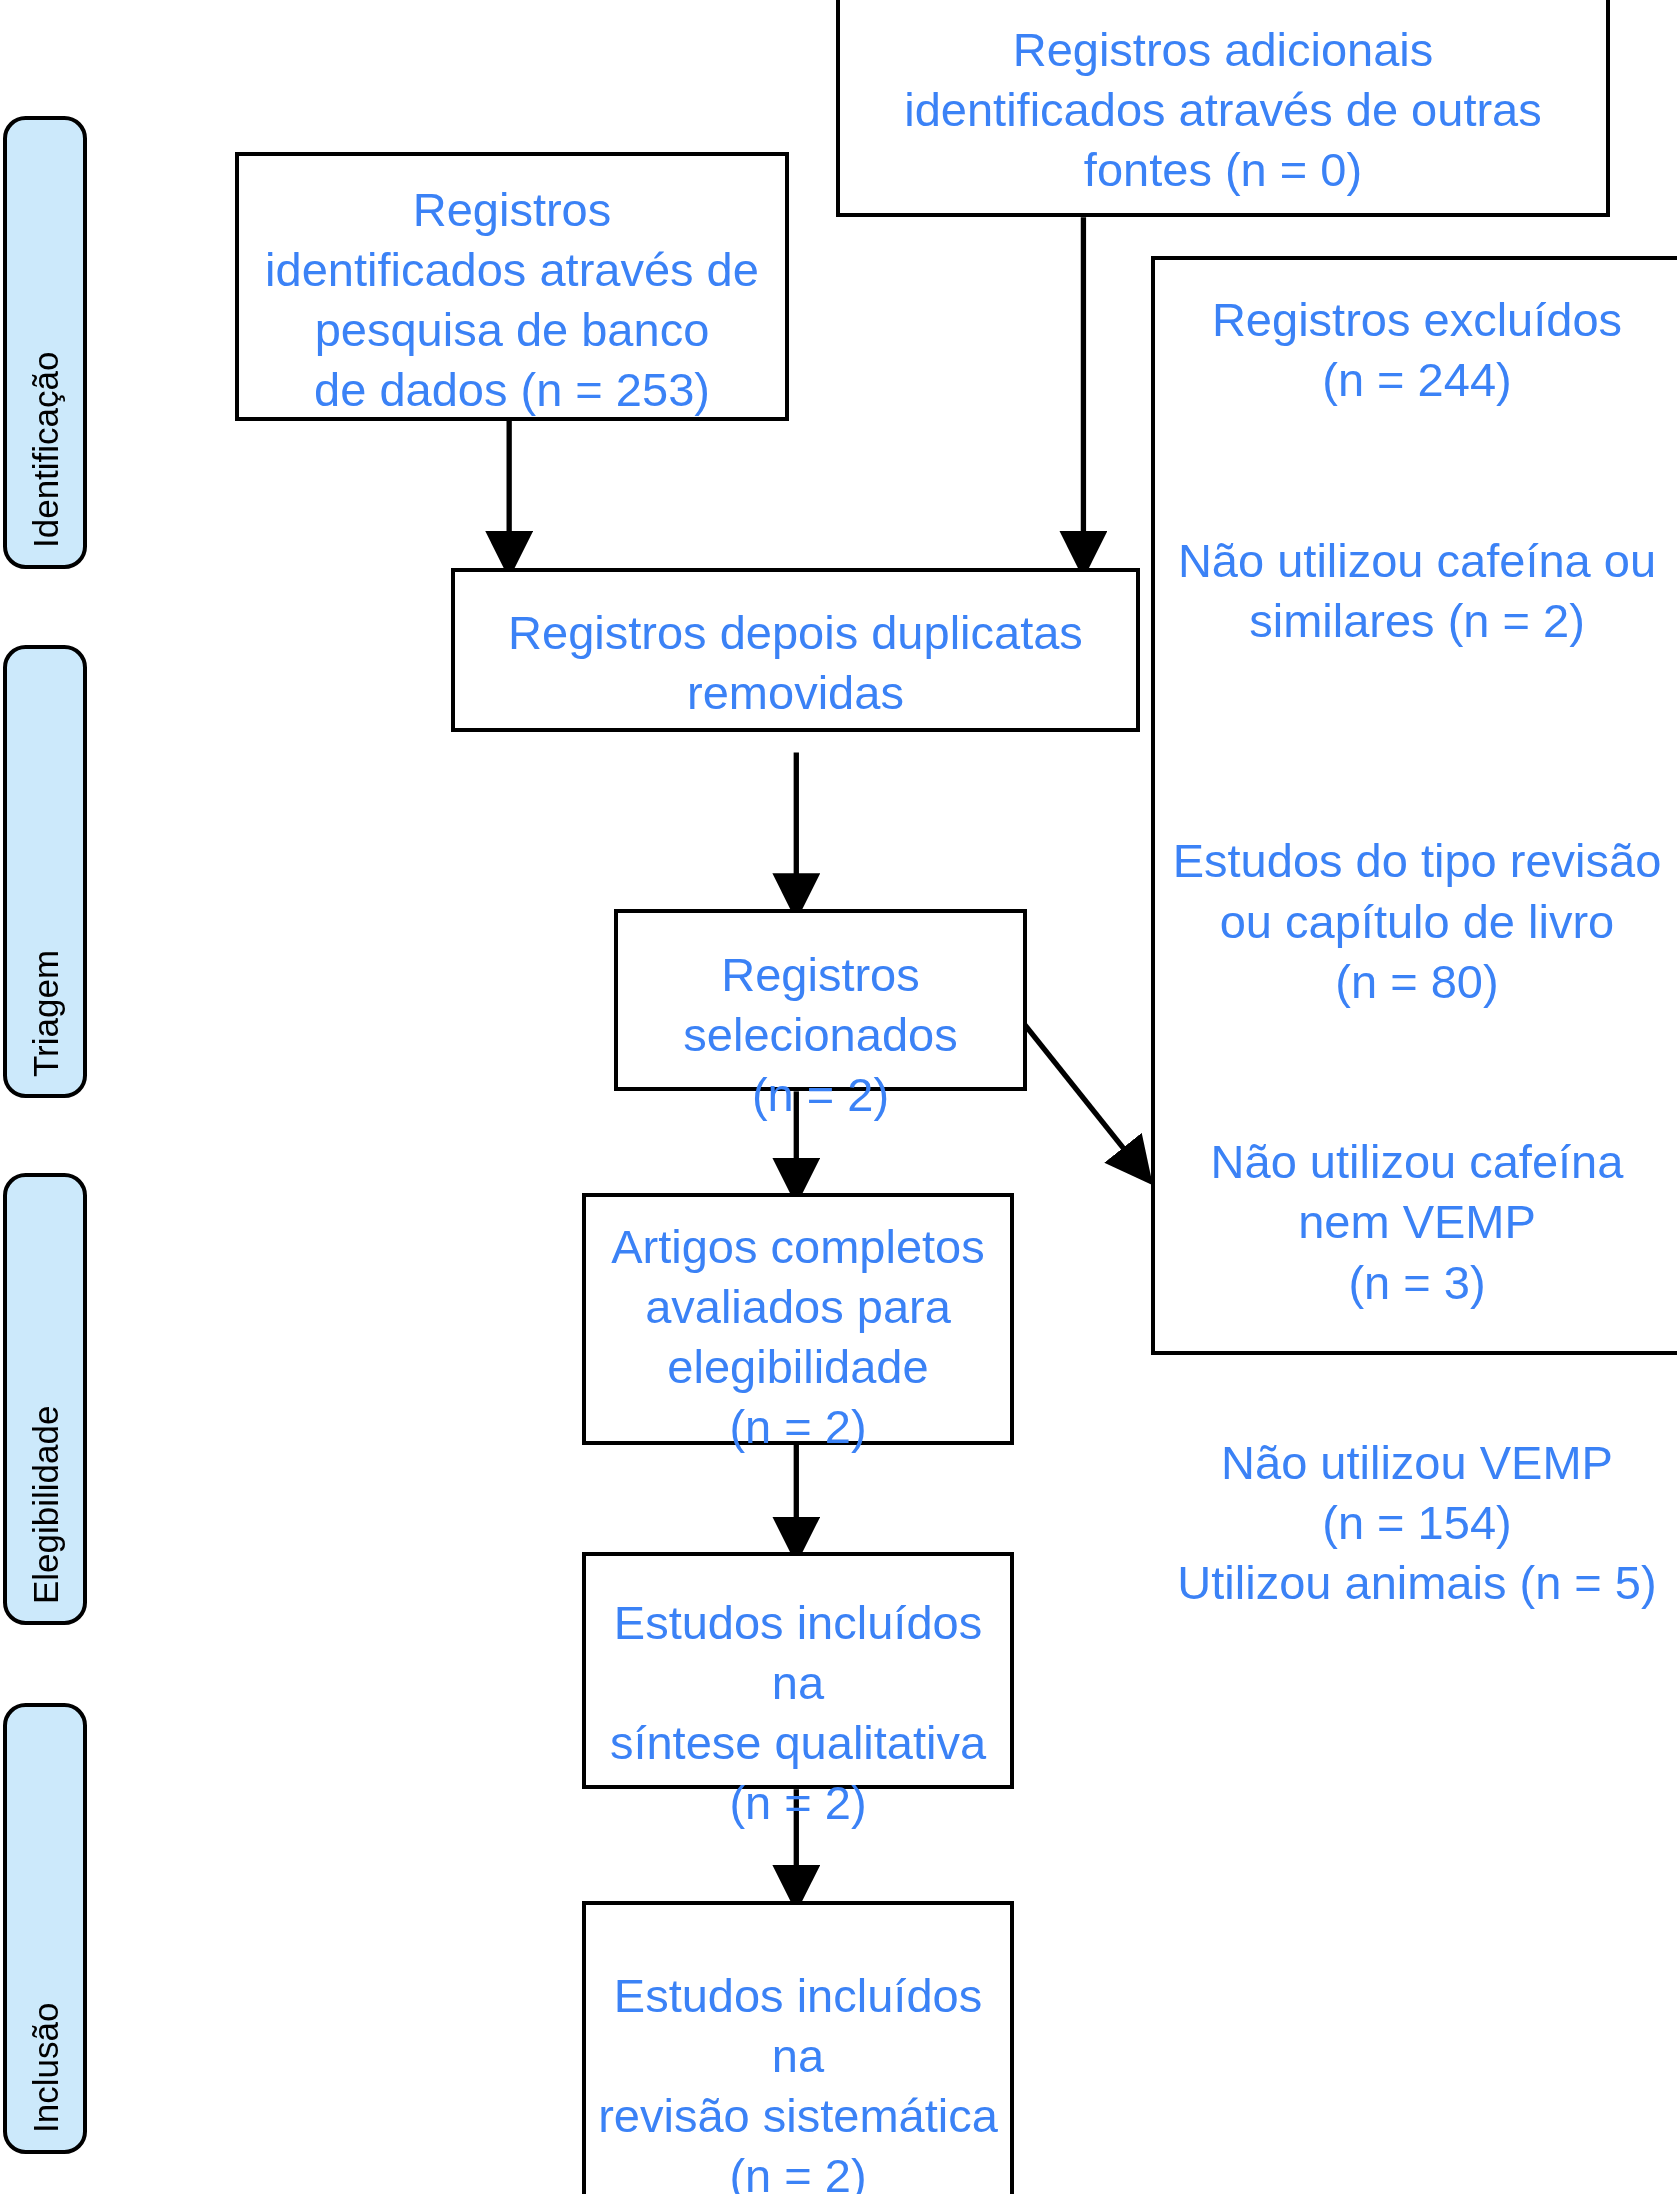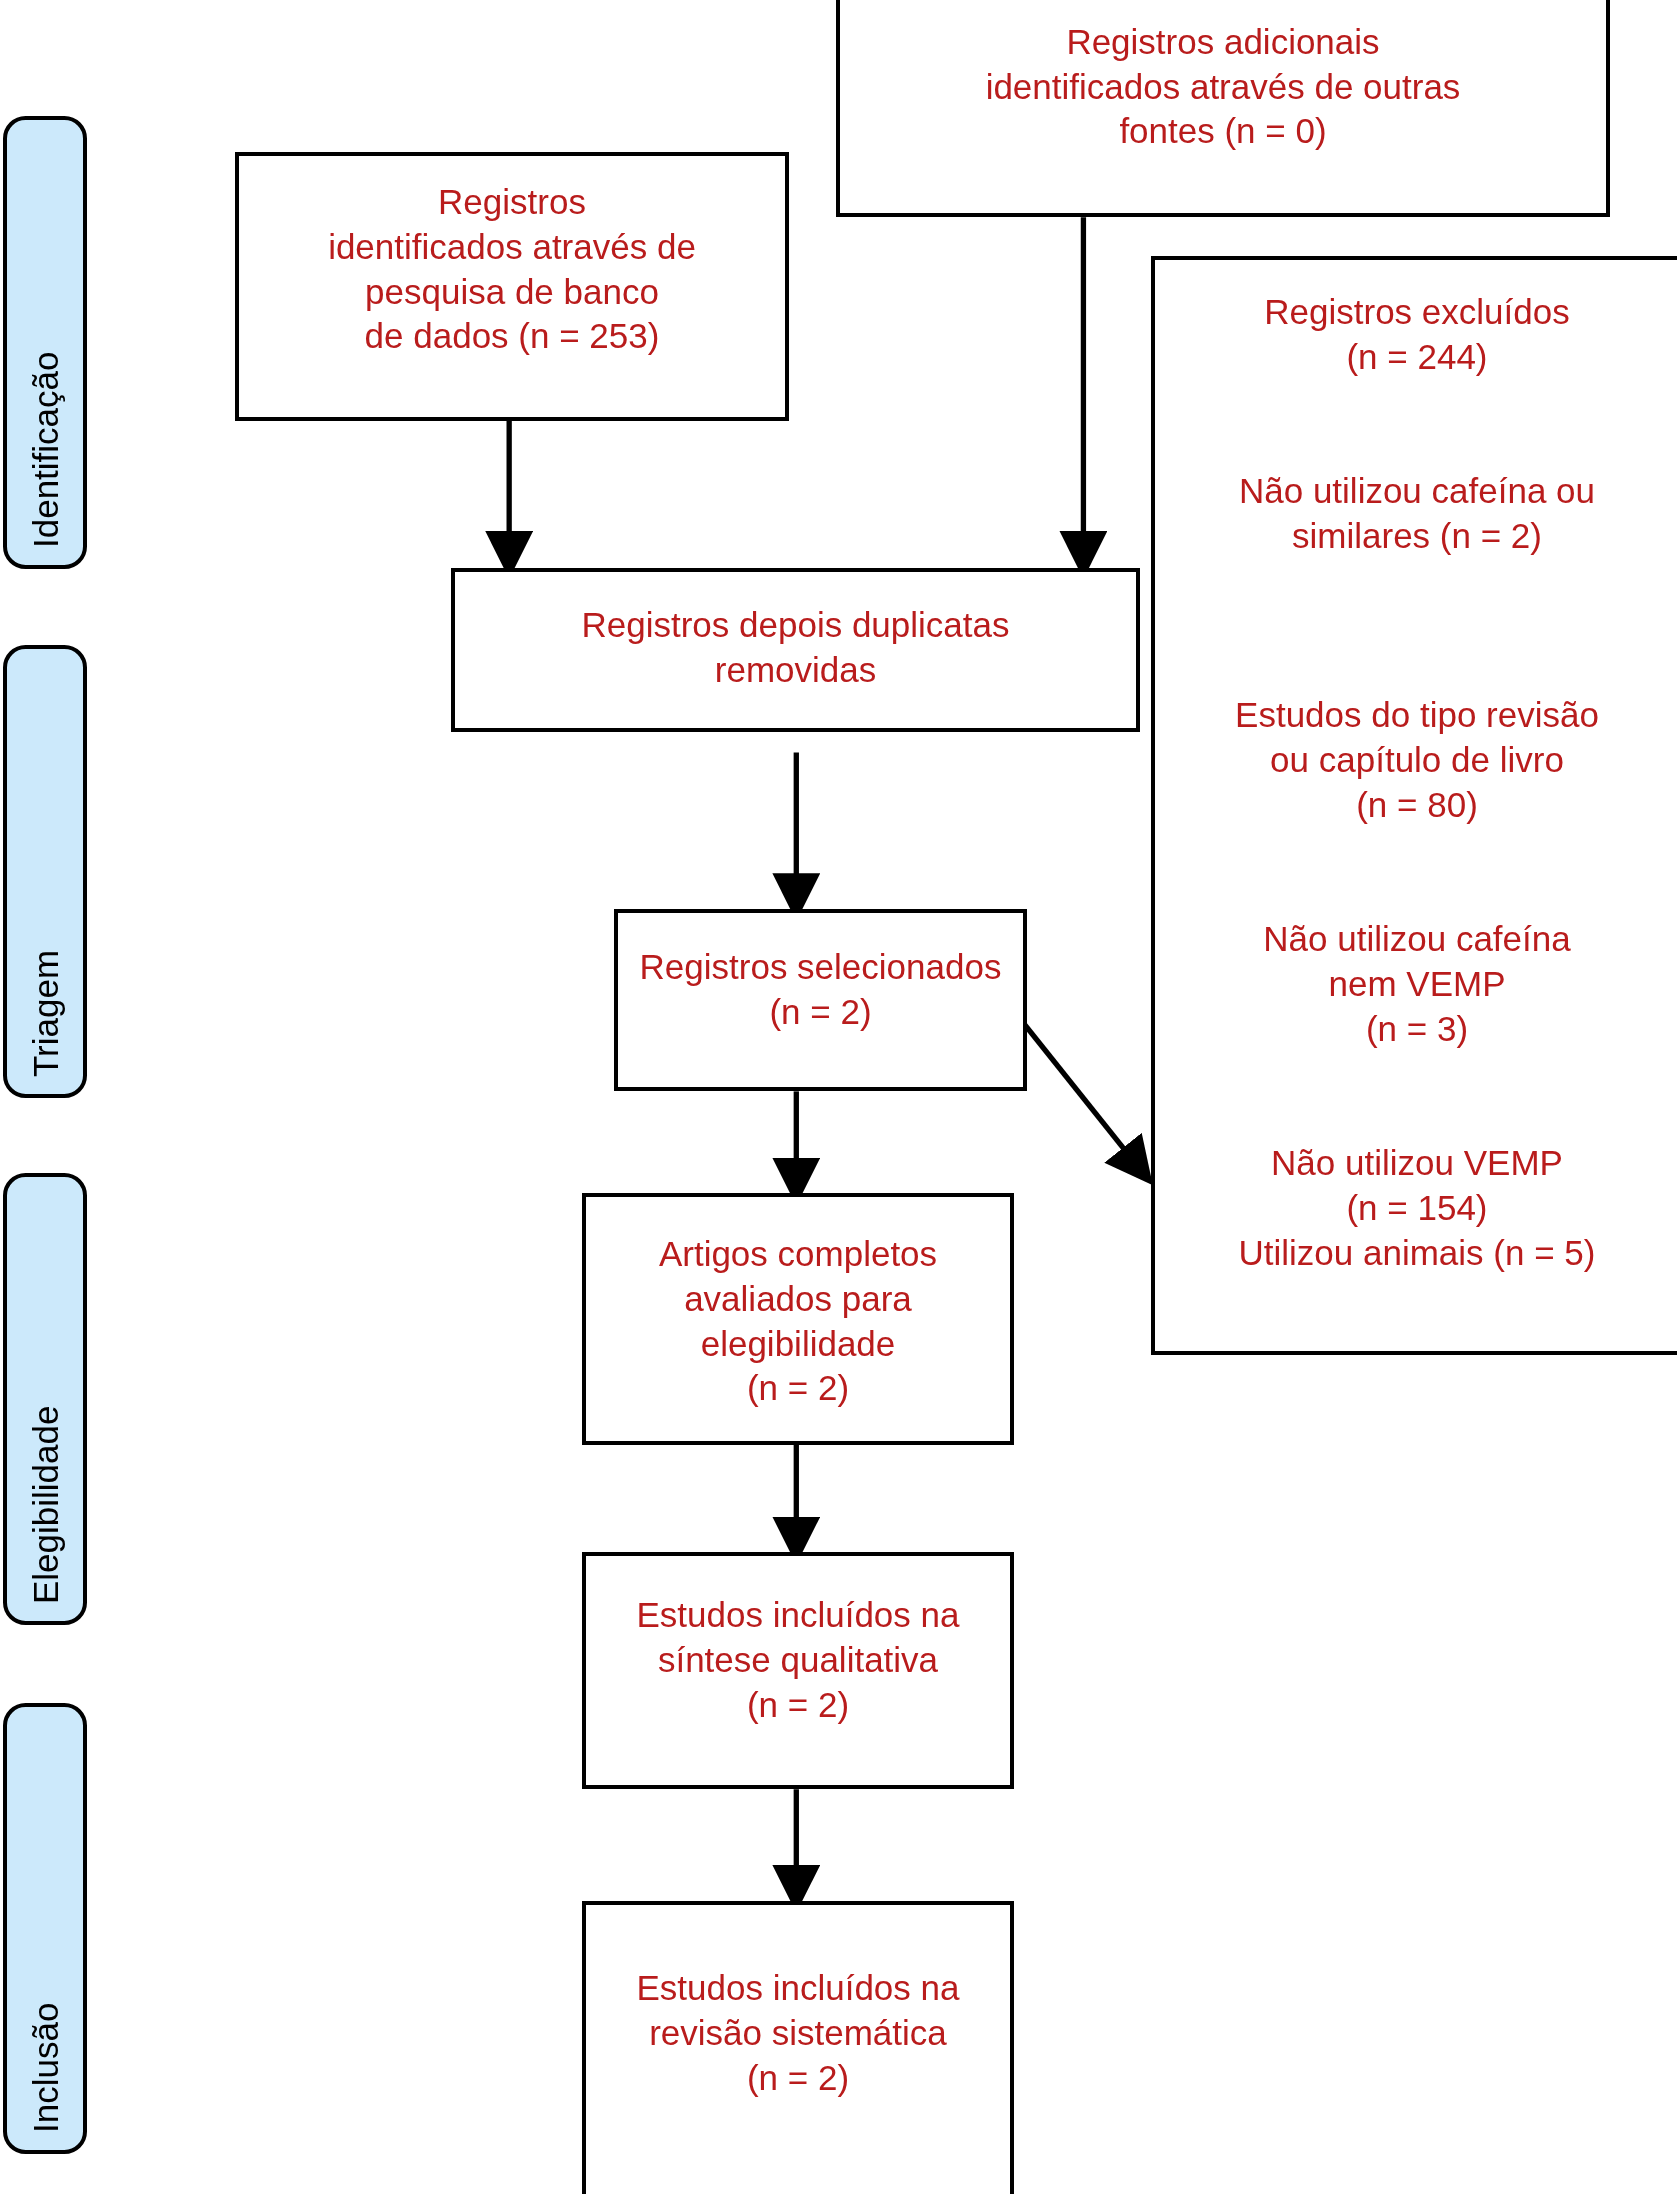--- a/index.html
+++ b/index.html
@@ -41,37 +41,37 @@
     position: absolute;
     border: 4px solid #000000;
     background: #ffffff;
     box-sizing: border-box;
     display: flex;
     align-items: center;
     justify-content: center;
     text-align: center;
   }
   .flow-box .box-text {
-    font-size: 35px;
+    font-size: 47px;
     line-height: 1.28;
-    color: #b91c1c;
+    color: #3b82f6;
     padding: 0 9.3px;
     white-space: pre-line;
   }
   
   .box-excluded { align-items: flex-start; }
   .box-excluded .box-text { padding-top: 30px; }
   .box-included-final { align-items: flex-start; }
   .box-included-final .box-text { padding-top: 61px; }
   .box-dedup { align-items: flex-start; }
   .box-dedup .box-text { padding-top: 31px; }
   .box-screened { align-items: flex-start; margin-left: 24px; }
   .box-screened .box-text { padding-top: 32px; }
   .box-eligible { align-items: flex-start; }
-  .box-eligible .box-text { padding-top: 20px; margin-top: 15px; }
+  .box-eligible .box-text { padding-top: 20px; }
   .box-qualitative { align-items: flex-start; }
   .box-qualitative .box-text { padding-top: 37px; }
   .box-db { align-items: flex-start; margin-left: 36px; }
   .box-db .box-text { padding-top: 24px; }
   .box-other { align-items: flex-start; }
   .box-other .box-text { padding-top: 21px; }
 
   
   #connectors {
     position: absolute;

